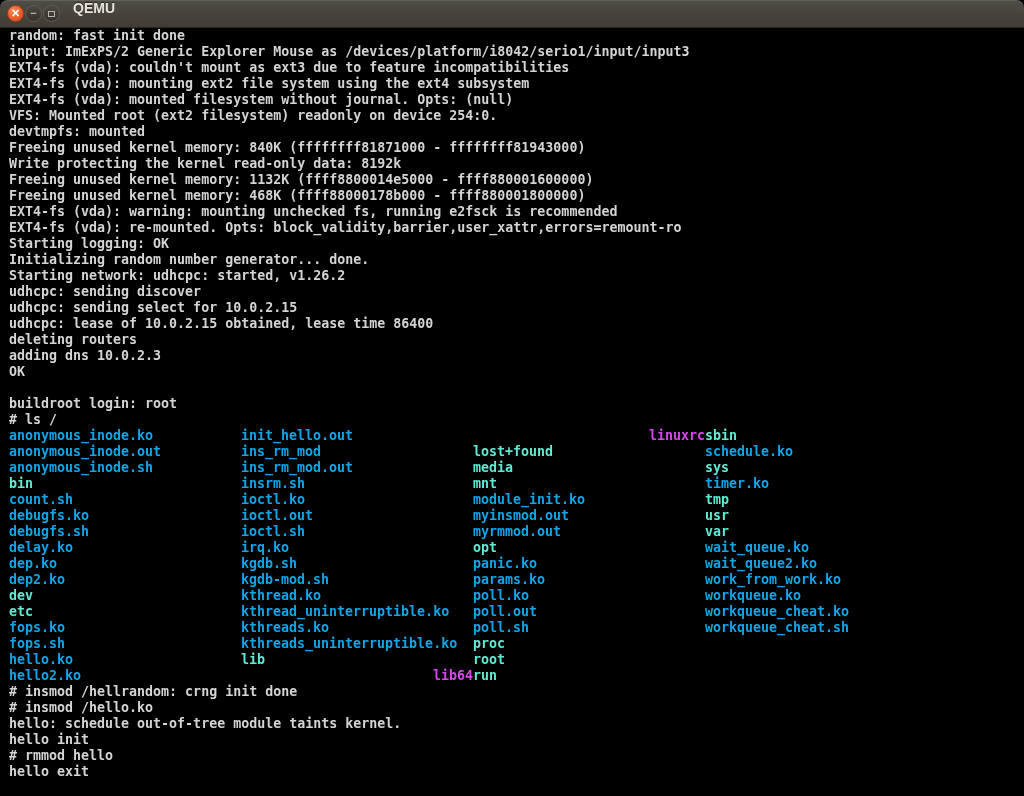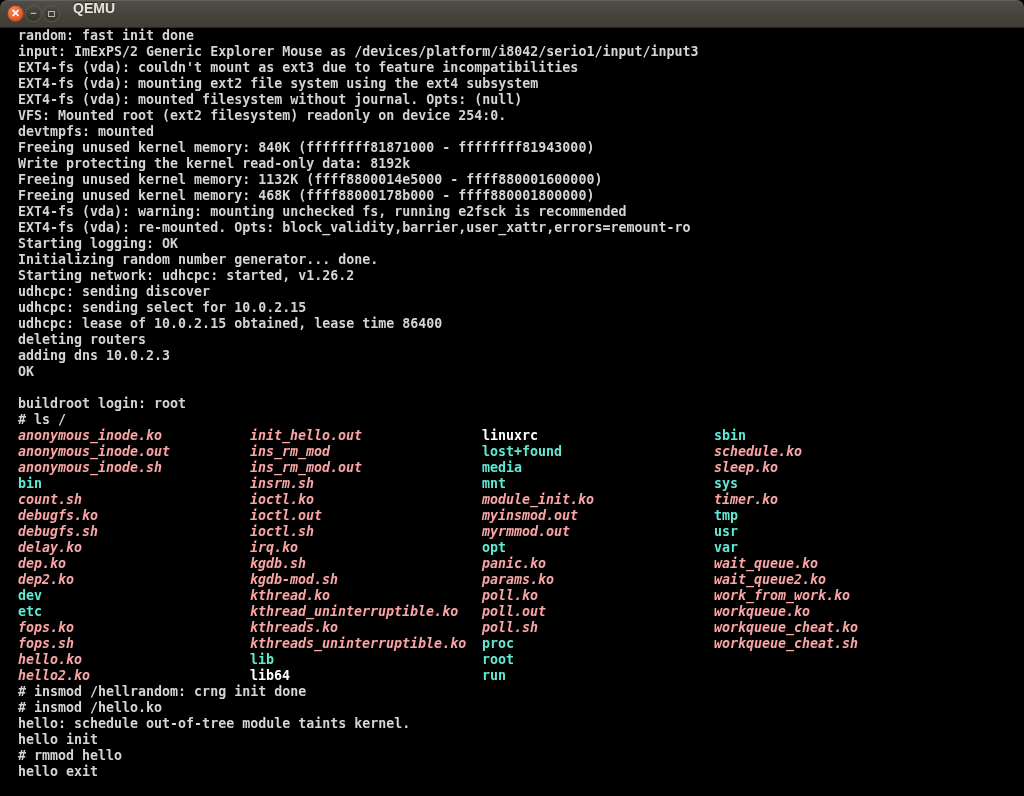--- a/index.html
+++ b/index.html
@@ -61,34 +61,34 @@
     text-shadow: 0 -1px 0 rgba(0,0,0,0.5);
   }
   
   .terminal {
     position: absolute;
     top: 28px; left: 0;
     width: 1024px; height: 768px;
     background: #000;
     color: #d4d4d4;
     font: bold 13.3px/16px "DejaVu Sans Mono", "Liberation Mono", monospace;
-    padding-left: 18px;
+    padding-left: 9px;
     overflow: hidden;
   }
   .trow { height: 16px; line-height: 16px; white-space: pre; }
   .ls-grid {
     display: grid;
     grid-template-columns: 232px 232px 232px auto;
     grid-template-rows: repeat(16, 16px);
     grid-auto-flow: column;
   }
   .ls-cell { height: 16px; line-height: 16px; white-space: pre; }
-  .c-green { color: #fca5a5; font-style: italic; }
+  .c-green { color: #0ea5e9; }
   .c-blue  { color: #5eead4; }
-  .c-cyan  { color: #ffffff; }
+  .c-cyan  { color: #d946ef; text-align: right; }
 </style>
 </head>
 <body>
 
 <div class="window">
 
   <div class="titlebar">
     <span class="wbtn btn-close">
       <span>✕</span>
     </span>
@@ -173,21 +173,20 @@
         <div class="ls-cell c-green">panic.ko</div>
         <div class="ls-cell c-green">params.ko</div>
         <div class="ls-cell c-green">poll.ko</div>
         <div class="ls-cell c-green">poll.out</div>
         <div class="ls-cell c-green">poll.sh</div>
         <div class="ls-cell c-blue">proc</div>
         <div class="ls-cell c-blue">root</div>
         <div class="ls-cell c-blue">run</div>
         <div class="ls-cell c-blue">sbin</div>
         <div class="ls-cell c-green">schedule.ko</div>
-        <div class="ls-cell c-green">sleep.ko</div>
         <div class="ls-cell c-blue">sys</div>
         <div class="ls-cell c-green">timer.ko</div>
         <div class="ls-cell c-blue">tmp</div>
         <div class="ls-cell c-blue">usr</div>
         <div class="ls-cell c-blue">var</div>
         <div class="ls-cell c-green">wait_queue.ko</div>
         <div class="ls-cell c-green">wait_queue2.ko</div>
         <div class="ls-cell c-green">work_from_work.ko</div>
         <div class="ls-cell c-green">workqueue.ko</div>
         <div class="ls-cell c-green">workqueue_cheat.ko</div>

